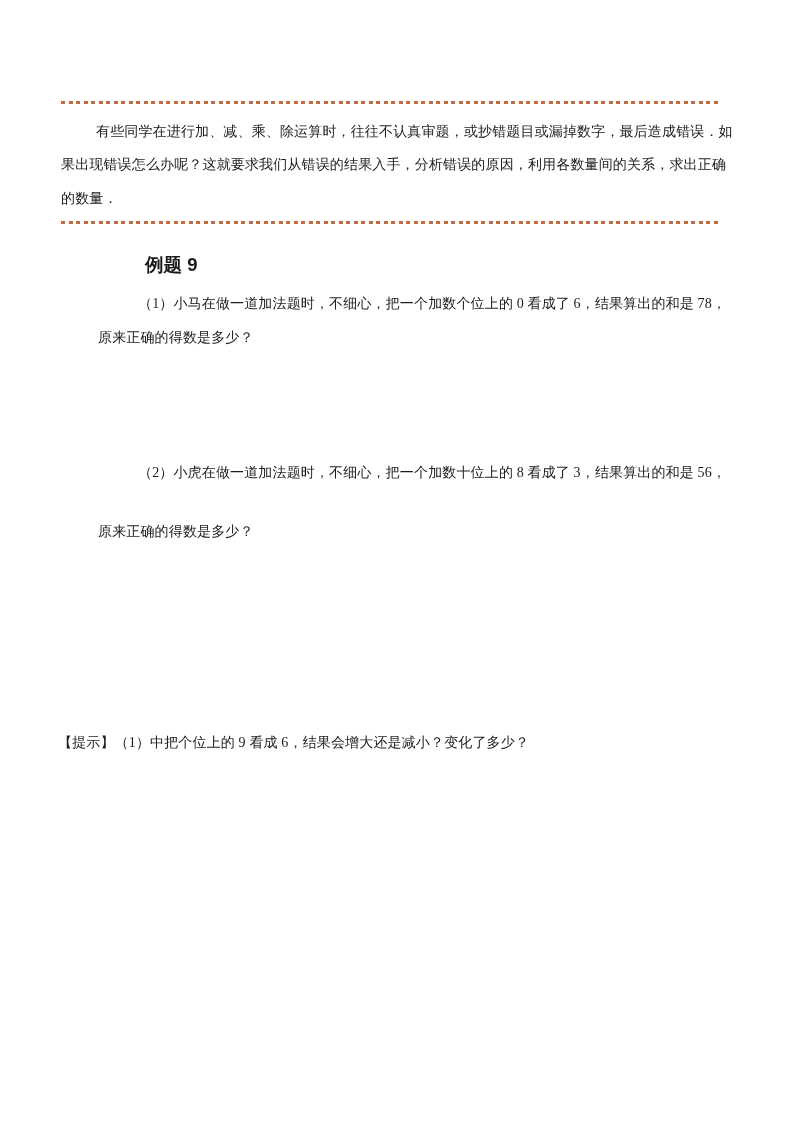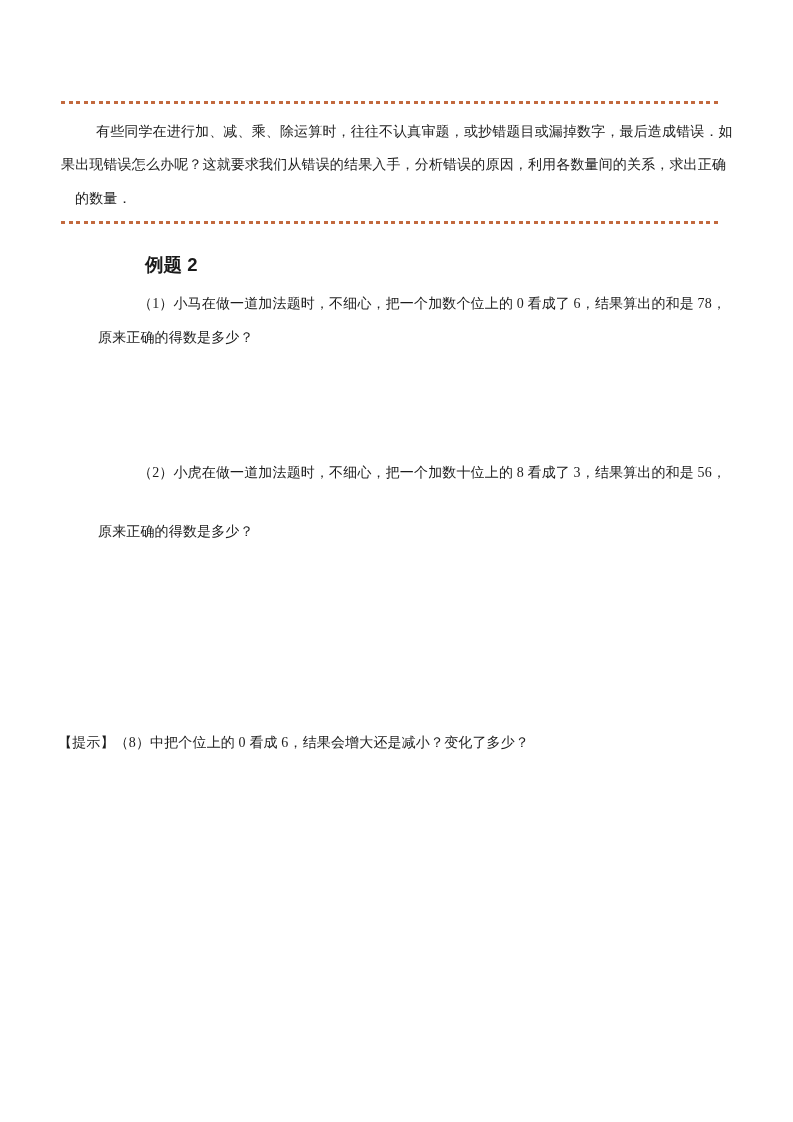--- a/index.html
+++ b/index.html
@@ -33,21 +33,21 @@
   .line {
     position: absolute;
     font-size: 14px;
     line-height: 20px;
     white-space: pre;
     letter-spacing: 0.15px;
   }
   
   .intro-l1 { left: 96px;  top: 122px; }
   .intro-l2 { left: 61px;  top: 155px; }
-  .intro-l3 { left: 75px;  top: 189px; }
+  .intro-l3 { left: 61px;  top: 189px; }
 
   .example-title {
     position: absolute;
     left: 145px;
     top: 253px;
     font-family: "Liberation Sans", "DejaVu Sans", sans-serif;
     font-weight: bold;
     font-size: 18.5px;
     line-height: 24px;
     color: #1a1a1a;
@@ -72,27 +72,27 @@
   <div class="dash-separator sep-top"></div>
 
   <div>
     <div class="line intro-l1">有些同学在进行加、减、乘、除运算时，往往不认真审题，或抄错题目或漏掉数字，最后造成错误．如</div>
     <div class="line intro-l2">果出现错误怎么办呢？这就要求我们从错误的结果入手，分析错误的原因，利用各数量间的关系，求出正确</div>
     <div class="line intro-l3">的数量．</div>
   </div>
 
   <div class="dash-separator sep-bottom"></div>
 
-  <div class="example-title">例题 2</div>
+  <div class="example-title">例题 9</div>
 
   <div>
     <div class="line p1-l1">（1）小马在做一道加法题时，不细心，把一个加数个位上的 0 看成了 6，结果算出的和是 78，</div>
     <div class="line p1-l2">原来正确的得数是多少？</div>
   </div>
 
   <div>
     <div class="line p2-l1">（2）小虎在做一道加法题时，不细心，把一个加数十位上的 8 看成了 3，结果算出的和是 56，</div>
     <div class="line p2-l2">原来正确的得数是多少？</div>
   </div>
 
-  <div class="line hint-line">【提示】（8）中把个位上的 0 看成 6，结果会增大还是减小？变化了多少？</div>
+  <div class="line hint-line">【提示】（1）中把个位上的 9 看成 6，结果会增大还是减小？变化了多少？</div>
 
 </div>
 
 </body></html>

